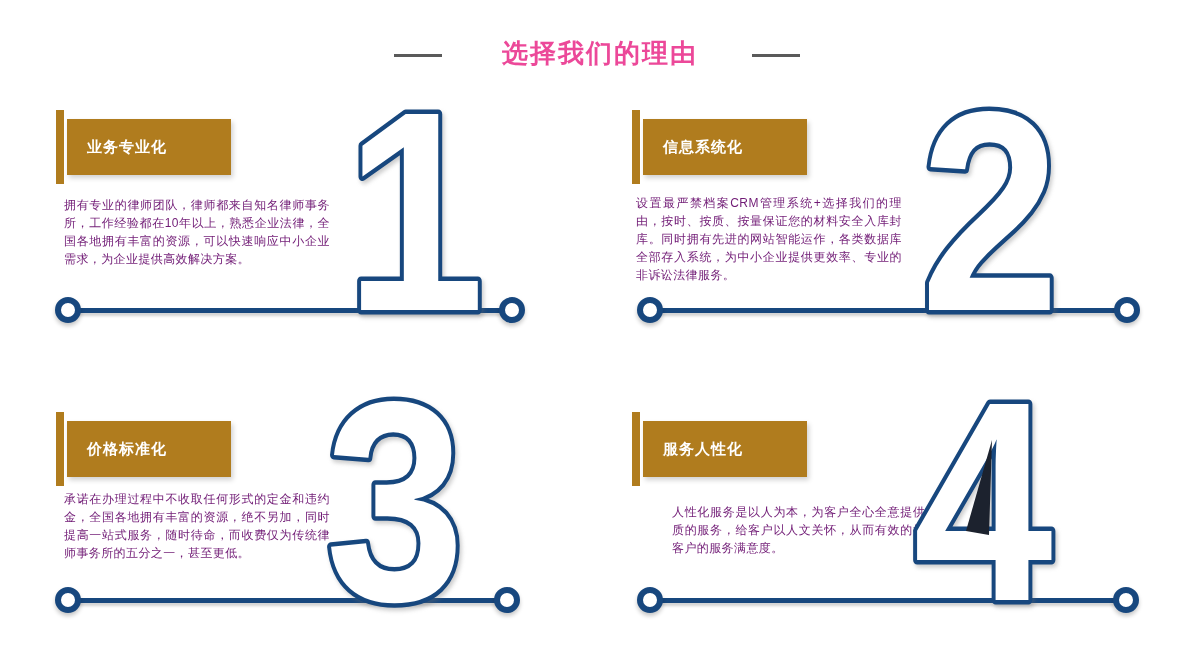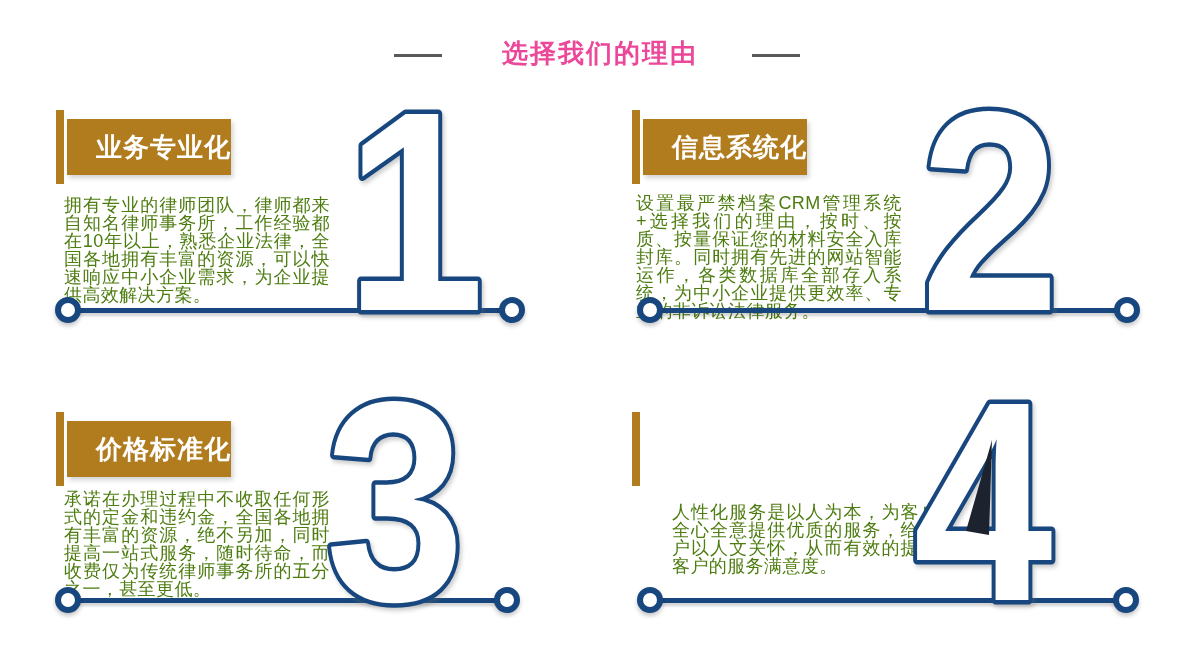--- a/index.html
+++ b/index.html
@@ -14,28 +14,28 @@
   }
   .title-rule{position:absolute;top:54px;width:48px;height:3px;background:#5A5A5A;}
   .rule-left{left:394px;}
   .rule-right{left:752px;}
 
   
   .badge{position:absolute;width:180px;height:74px;}
   .badge-tab{position:absolute;left:0;top:0;width:8px;height:74px;background:#B07C1E;}
   .badge-main{
     position:absolute;left:11px;top:9px;width:164px;height:56px;background:#B07C1E;
-    color:#FFFFFF;font-weight:bold;font-size:26px;line-height:56px;letter-spacing:1px;
-    padding-left:20px;box-sizing:border-box;box-shadow:2px 3px 5px rgba(0,0,0,.18);text-align:right;
+    color:#FFFFFF;font-weight:bold;font-size:15px;line-height:56px;letter-spacing:1px;
+    padding-left:20px;box-sizing:border-box;box-shadow:2px 3px 5px rgba(0,0,0,.18);
   }
 
   
   .desc{
-    position:absolute;width:266px;margin:0;font-size:18px;line-height:18px;
-    letter-spacing:.4px;color:#4d7c0f;text-align:justify;
+    position:absolute;width:266px;margin:0;font-size:12px;line-height:18px;
+    letter-spacing:.4px;color:#701a75;text-align:justify;
   }
 
   
   .num{position:absolute;width:190px;height:220px;z-index:2;
        filter:drop-shadow(2px 3px 2px rgba(110,110,110,.35));}
   .num text{
     font-family:"Liberation Sans","DejaVu Sans",sans-serif;font-weight:bold;
     font-size:285px;fill:#FFFFFF;stroke:#17477E;stroke-width:9px;
     paint-order:stroke;stroke-linejoin:round;text-anchor:middle;
   }
@@ -88,20 +88,21 @@
   <p class="desc" style="left:64px;top:490px;">承诺在办理过程中不收取任何形式的定金和违约金，全国各地拥有丰富的资源，绝不另加，同时提高一站式服务，随时待命，而收费仅为传统律师事务所的五分之一，甚至更低。</p>
   <div class="conn-line" style="left:68px;top:598px;width:439px;"></div>
   <div class="dot" style="left:55px;top:587px;"></div>
   <div class="dot" style="left:494px;top:587px;"></div>
   <svg class="num" style="left:300px;top:395px;" viewBox="0 0 190 220">
     <text x="108" y="205" transform="scale(0.88 1)">3</text>
   </svg>
 
   <div class="badge" style="left:632px;top:412px;">
     <div class="badge-tab"></div>
+    <div class="badge-main">服务人性化</div>
   </div>
   <p class="desc" style="left:672px;top:503px;">人性化服务是以人为本，为客户全心全意提供优质的服务，给客户以人文关怀，从而有效的提高客户的服务满意度。</p>
   <div class="conn-line" style="left:650px;top:598px;width:476px;"></div>
   <div class="dot" style="left:637px;top:587px;"></div>
   <div class="dot" style="left:1113px;top:587px;"></div>
   <svg class="num" style="left:888px;top:395px;" viewBox="0 0 190 220">
     <text x="108" y="205" transform="scale(0.88 1)">4</text>
     <polygon points="104,45 101,140 78,136" fill="#1C222E"></polygon>
   </svg>
 

